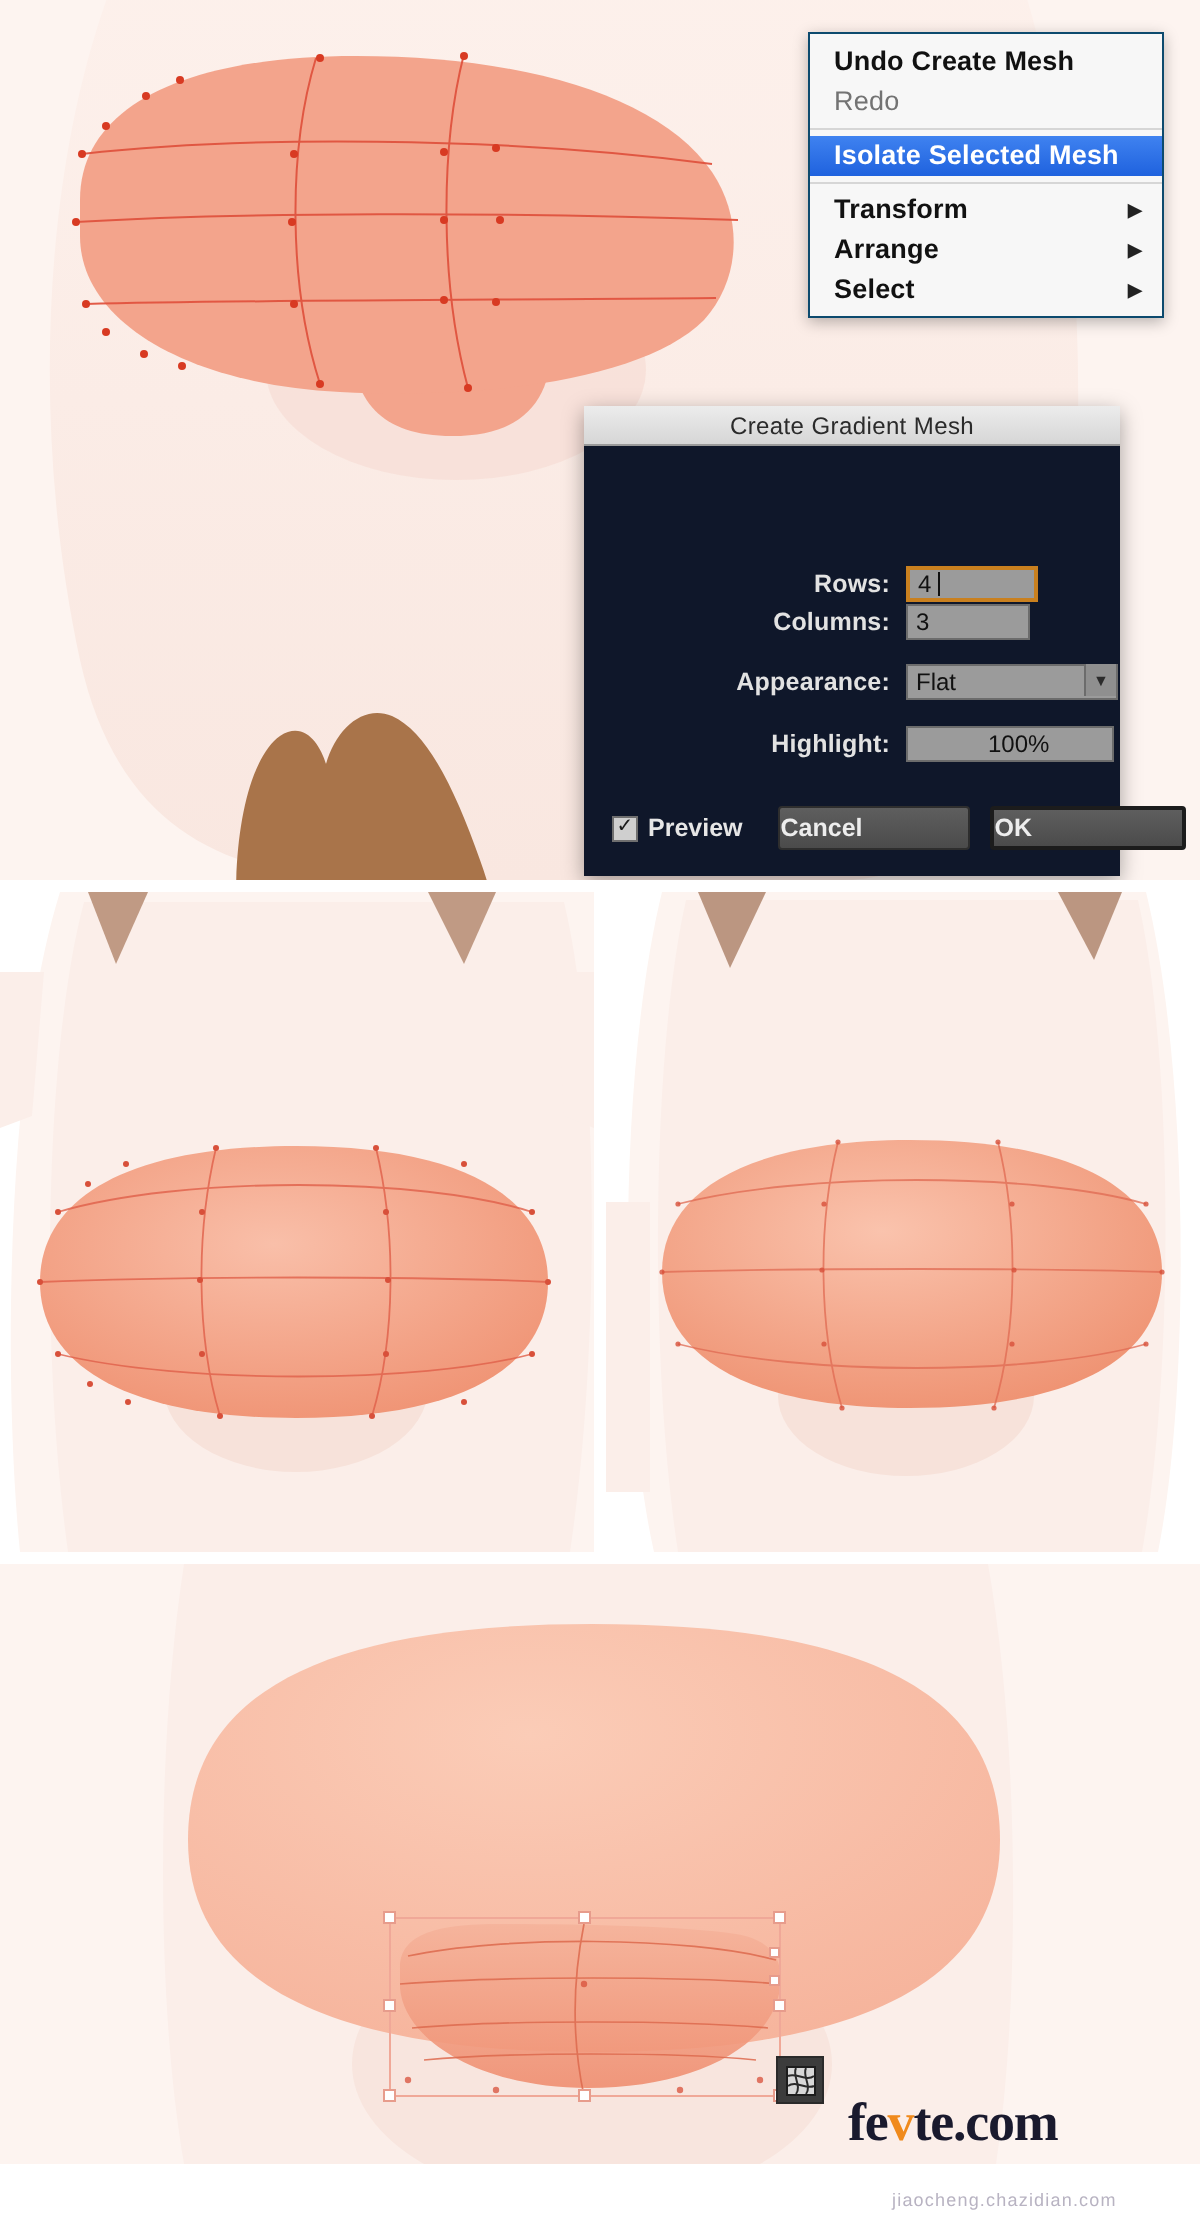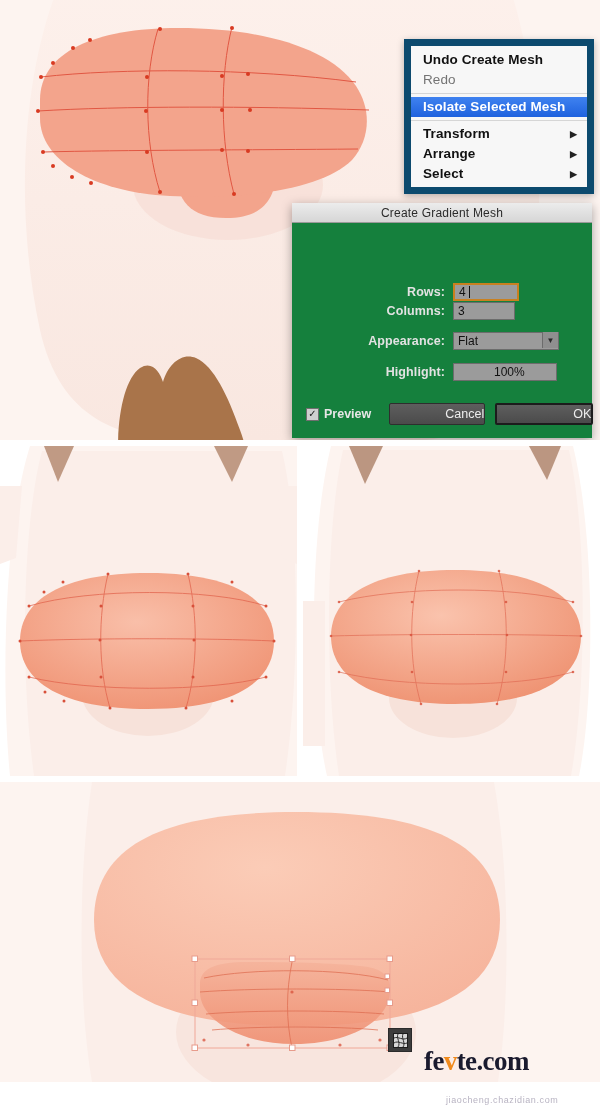--- a/index.html
+++ b/index.html
@@ -9,35 +9,35 @@
   .panel{position:absolute;left:0;width:600px;overflow:hidden;background:#fdf4f0;}
   #panel-top{top:0;height:440px;}
   #panel-mid-left{top:446px;left:0;width:297px;height:330px;}
   #panel-mid-right{top:446px;left:303px;width:297px;height:330px;}
   #panel-bottom{top:782px;height:300px;background:#fdf4f0;}
 
   .stage{position:absolute;inset:0;}
   svg.art{position:absolute;top:0;left:0;display:block;}
 
   
-  #context-menu{position:absolute;left:404px;top:39px;width:176px;
-    background:#f7f7f7;border:7px solid #0c4a6e;
+  #context-menu{position:absolute;left:404px;top:16px;width:176px;
+    background:#f7f7f7;border:1px solid #0c4a6e;
     box-shadow:0 2px 7px rgba(0,0,0,.28);padding:4px 0 3px;}
   .mi{height:20px;line-height:20px;padding:0 10px 0 12px;
       font-size:13.5px;color:#111;font-weight:600;letter-spacing:.1px;
       display:flex;align-items:center;white-space:nowrap;}
   .mi.disabled{color:#737373;font-weight:500;}
   .mi.sel{background:#2a6fe8;color:#fff;
       background-image:linear-gradient(#3f82f0,#1f62de);}
   .mi .arrow{margin-left:auto;font-size:9px;line-height:1;color:#222;}
   .msep{height:1px;background:#d6d6d6;margin:3px 0;}
 
   
-  #gradient-mesh-dialog{position:absolute;left:292px;top:203px;width:300px;height:235px;
-    background:#15803d;box-shadow:0 3px 10px rgba(0,0,0,.35);}
+  #gradient-mesh-dialog{position:absolute;left:292px;top:203px;width:268px;height:235px;
+    background:#0f172a;box-shadow:0 3px 10px rgba(0,0,0,.35);}
   #dialog-titlebar{height:19px;
     background:linear-gradient(#ececec,#d6d6d6);
     border-bottom:1px solid #9a9a9a;
     display:flex;align-items:center;justify-content:center;}
   #dialog-title{font-size:12px;color:#2b2b2b;font-weight:400;letter-spacing:.2px;}
   #dialog-body{position:relative;height:216px;}
   .row{position:absolute;left:0;width:300px;height:22px;display:flex;align-items:center;}
   .row .lbl{width:153px;text-align:right;padding-right:8px;
     font-size:12.5px;color:#e2e2e2;font-weight:700;letter-spacing:.1px;}
   .fld{height:16px;background:#9b9b9b;border:1px solid #6c6c6c;
@@ -57,22 +57,22 @@
   #dialog-footer{position:absolute;left:0;top:178px;width:300px;height:26px;
     display:flex;align-items:center;}
   #preview-group{display:flex;align-items:center;margin-left:14px;gap:5px;}
   #preview-checkbox{width:11px;height:11px;background:#cfcfcf;border:1px solid #6f6f6f;
     display:flex;align-items:center;justify-content:center;
     font-size:10px;line-height:1;color:#1a1a1a;}
   #preview-label{font-size:12.5px;color:#e6e6e6;font-weight:700;}
   .dbtn{height:20px;min-width:94px;margin-left:10px;
     background:linear-gradient(#5e5e5e,#4b4b4b);
     border:1px solid #2e2e2e;border-radius:2px;
-    display:flex;align-items:center;justify-content:flex-end;
-    font-size:12.5px;color:#ededed;font-weight:400;}
+    display:flex;align-items:center;justify-content:flex-start;
+    font-size:12.5px;color:#ededed;font-weight:700;}
   #cancel-button{margin-left:18px;}
   #ok-button{border:2px solid #1c1c1c;height:18px;}
 
   
   #watermark{position:absolute;left:424px;top:1048px;width:170px;height:60px;}
   #wm-main{font-family:"Liberation Serif",serif;font-weight:700;font-size:27px;
      color:#1a1a2e;letter-spacing:-.6px;line-height:1;}
   #wm-main .v{color:#f08a1c;}
   #wm-cn{position:absolute;left:18px;top:22px;font-size:23px;font-weight:700;
      color:#2b2a45;letter-spacing:2px;line-height:1;opacity:.92;

